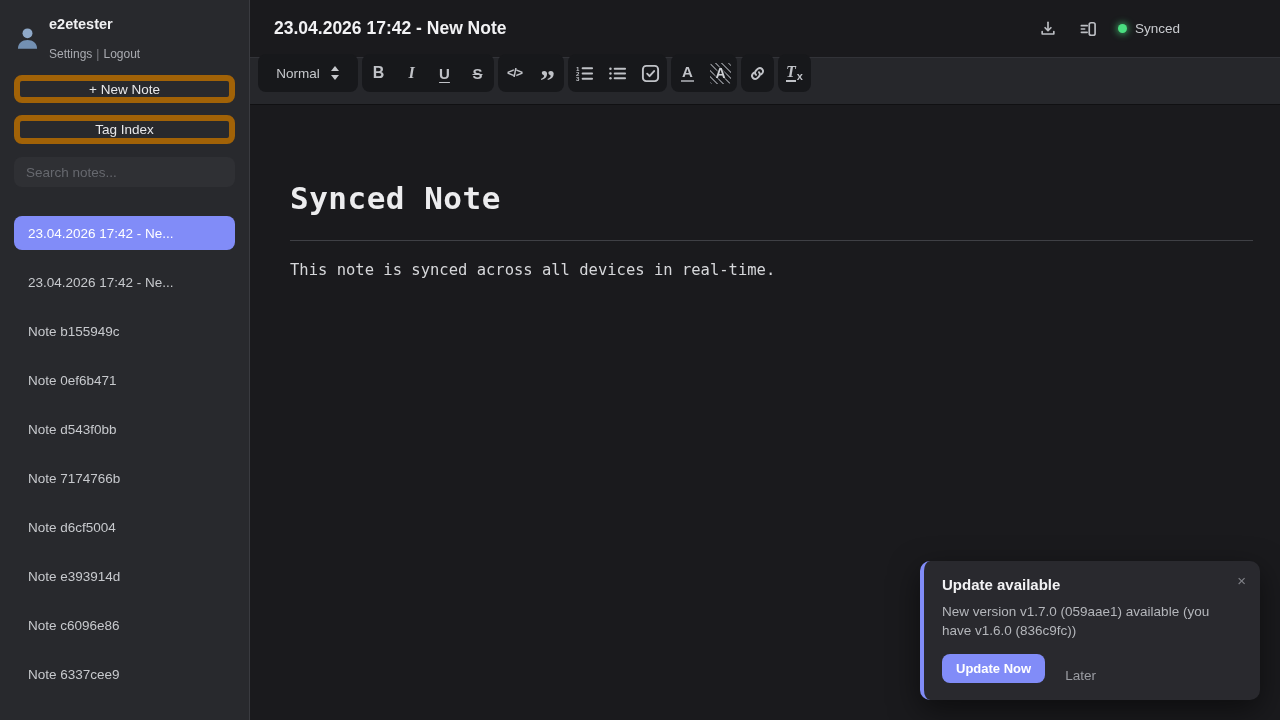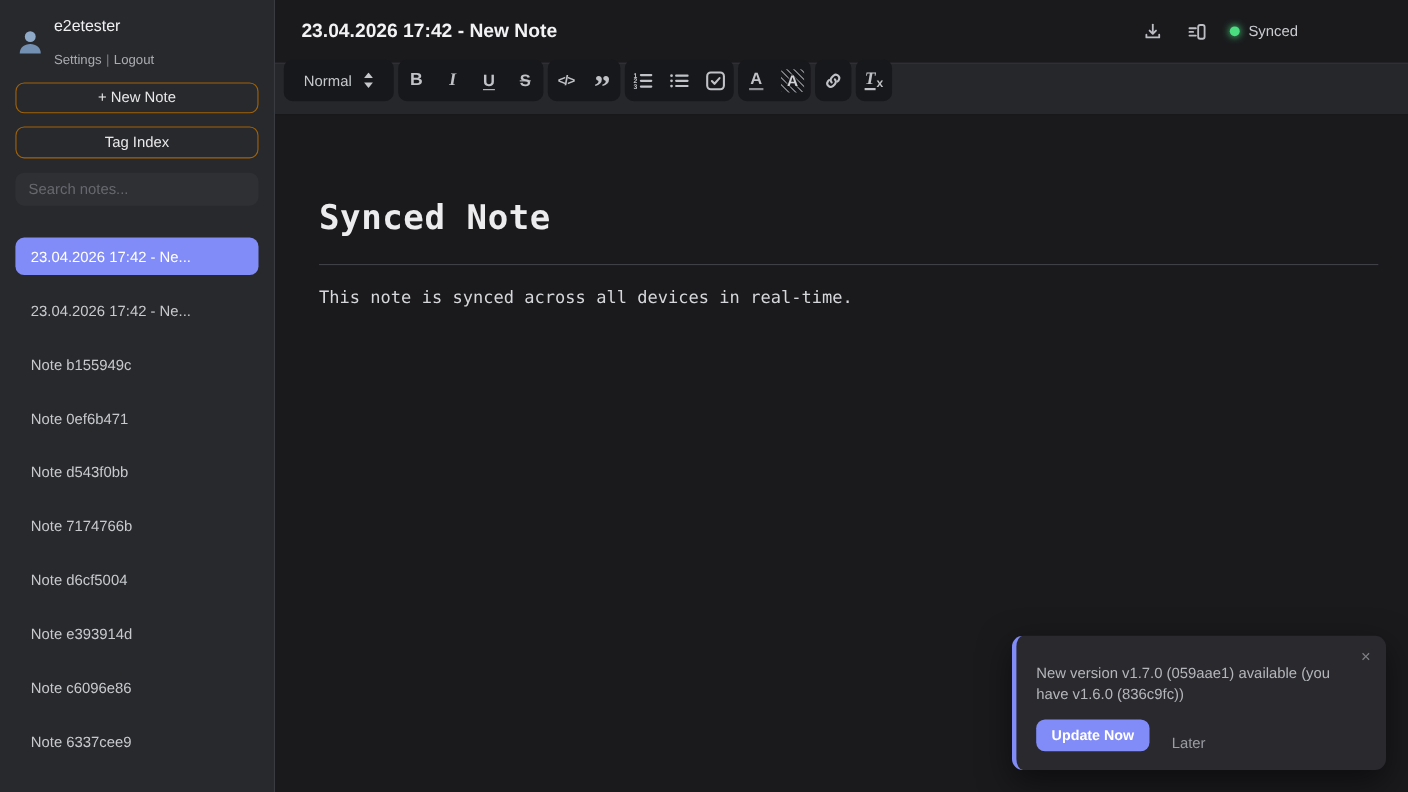--- a/index.html
+++ b/index.html
@@ -5,26 +5,26 @@
   * { margin:0; padding:0; box-sizing:border-box; }
   html,body { width:1280px; height:720px; overflow:hidden; background:#1a1a1d;
     font-family:"Liberation Sans", sans-serif; }
   .app { display:flex; width:1280px; height:720px; }
 
   
   .sidebar { width:250px; min-width:250px; height:720px; background:#28292d;
     border-right:1px solid #3a3b40; padding:14px; display:flex; flex-direction:column; overflow:hidden; }
   .user-row { display:flex; align-items:center; gap:8px; margin:2px 0 14px 0; }
   .avatar { width:27px; height:27px; flex:none; }
-  .user-name { font-size:14.5px; font-weight:normal; color:#f0f0f2; line-height:1.15; }
+  .user-name { font-size:14.5px; font-weight:bold; color:#f0f0f2; line-height:1.15; }
   .user-links { font-size:12px; color:#a9abb1; margin-top:14px; }
   .user-links a { color:#a9abb1; text-decoration:none; cursor:pointer; }
   .user-links .sep { color:#7c7e84; margin:0 4px; }
   .side-btn { height:30px; width:100%; margin-bottom:12px; background:transparent;
-    border:1px solid #a16207; border-radius:8px; color:#e8e8ea; font-size:13.5px;
+    border:6px solid #a16207; border-radius:8px; color:#e8e8ea; font-size:13.5px;
     font-family:inherit; cursor:pointer; display:flex; align-items:center; justify-content:center; }
   .search-input { height:32px; width:100%; margin:1px 0 0 0; background:#2f3034; border:none;
     border-radius:8px; color:#d4d5d8; font-size:13.5px; padding:0 12px; font-family:inherit; outline:none; }
   .search-input::placeholder { color:#66686e; }
   .note-list { margin-top:29px; display:flex; flex-direction:column; }
   .note-item { height:34px; flex:none; display:flex; align-items:center; padding:0 14px;
     margin-bottom:15px; border-radius:8px; color:#c7c9cd; font-size:13.5px;
     white-space:nowrap; overflow:hidden; cursor:pointer; }
   .note-item.selected { background:#818cf8; color:#ffffff; }
 
@@ -267,19 +267,20 @@
 
     <div class="editor">
       <h1 class="note-heading">Synced Note</h1>
       <hr>
       <p class="note-paragraph">This note is synced across all devices in real-time.</p>
     </div>
   </main>
 </div>
 
 <div class="toast">
+  <div class="toast-title">Update available</div>
   <button class="toast-close">×</button>
   <div class="toast-msg">New version v1.7.0 (059aae1) available (you have v1.6.0 (836c9fc))</div>
   <div class="toast-actions">
     <button class="btn-update">Update Now</button>
     <button class="btn-later">Later</button>
   </div>
 </div>
 
 </body></html>

